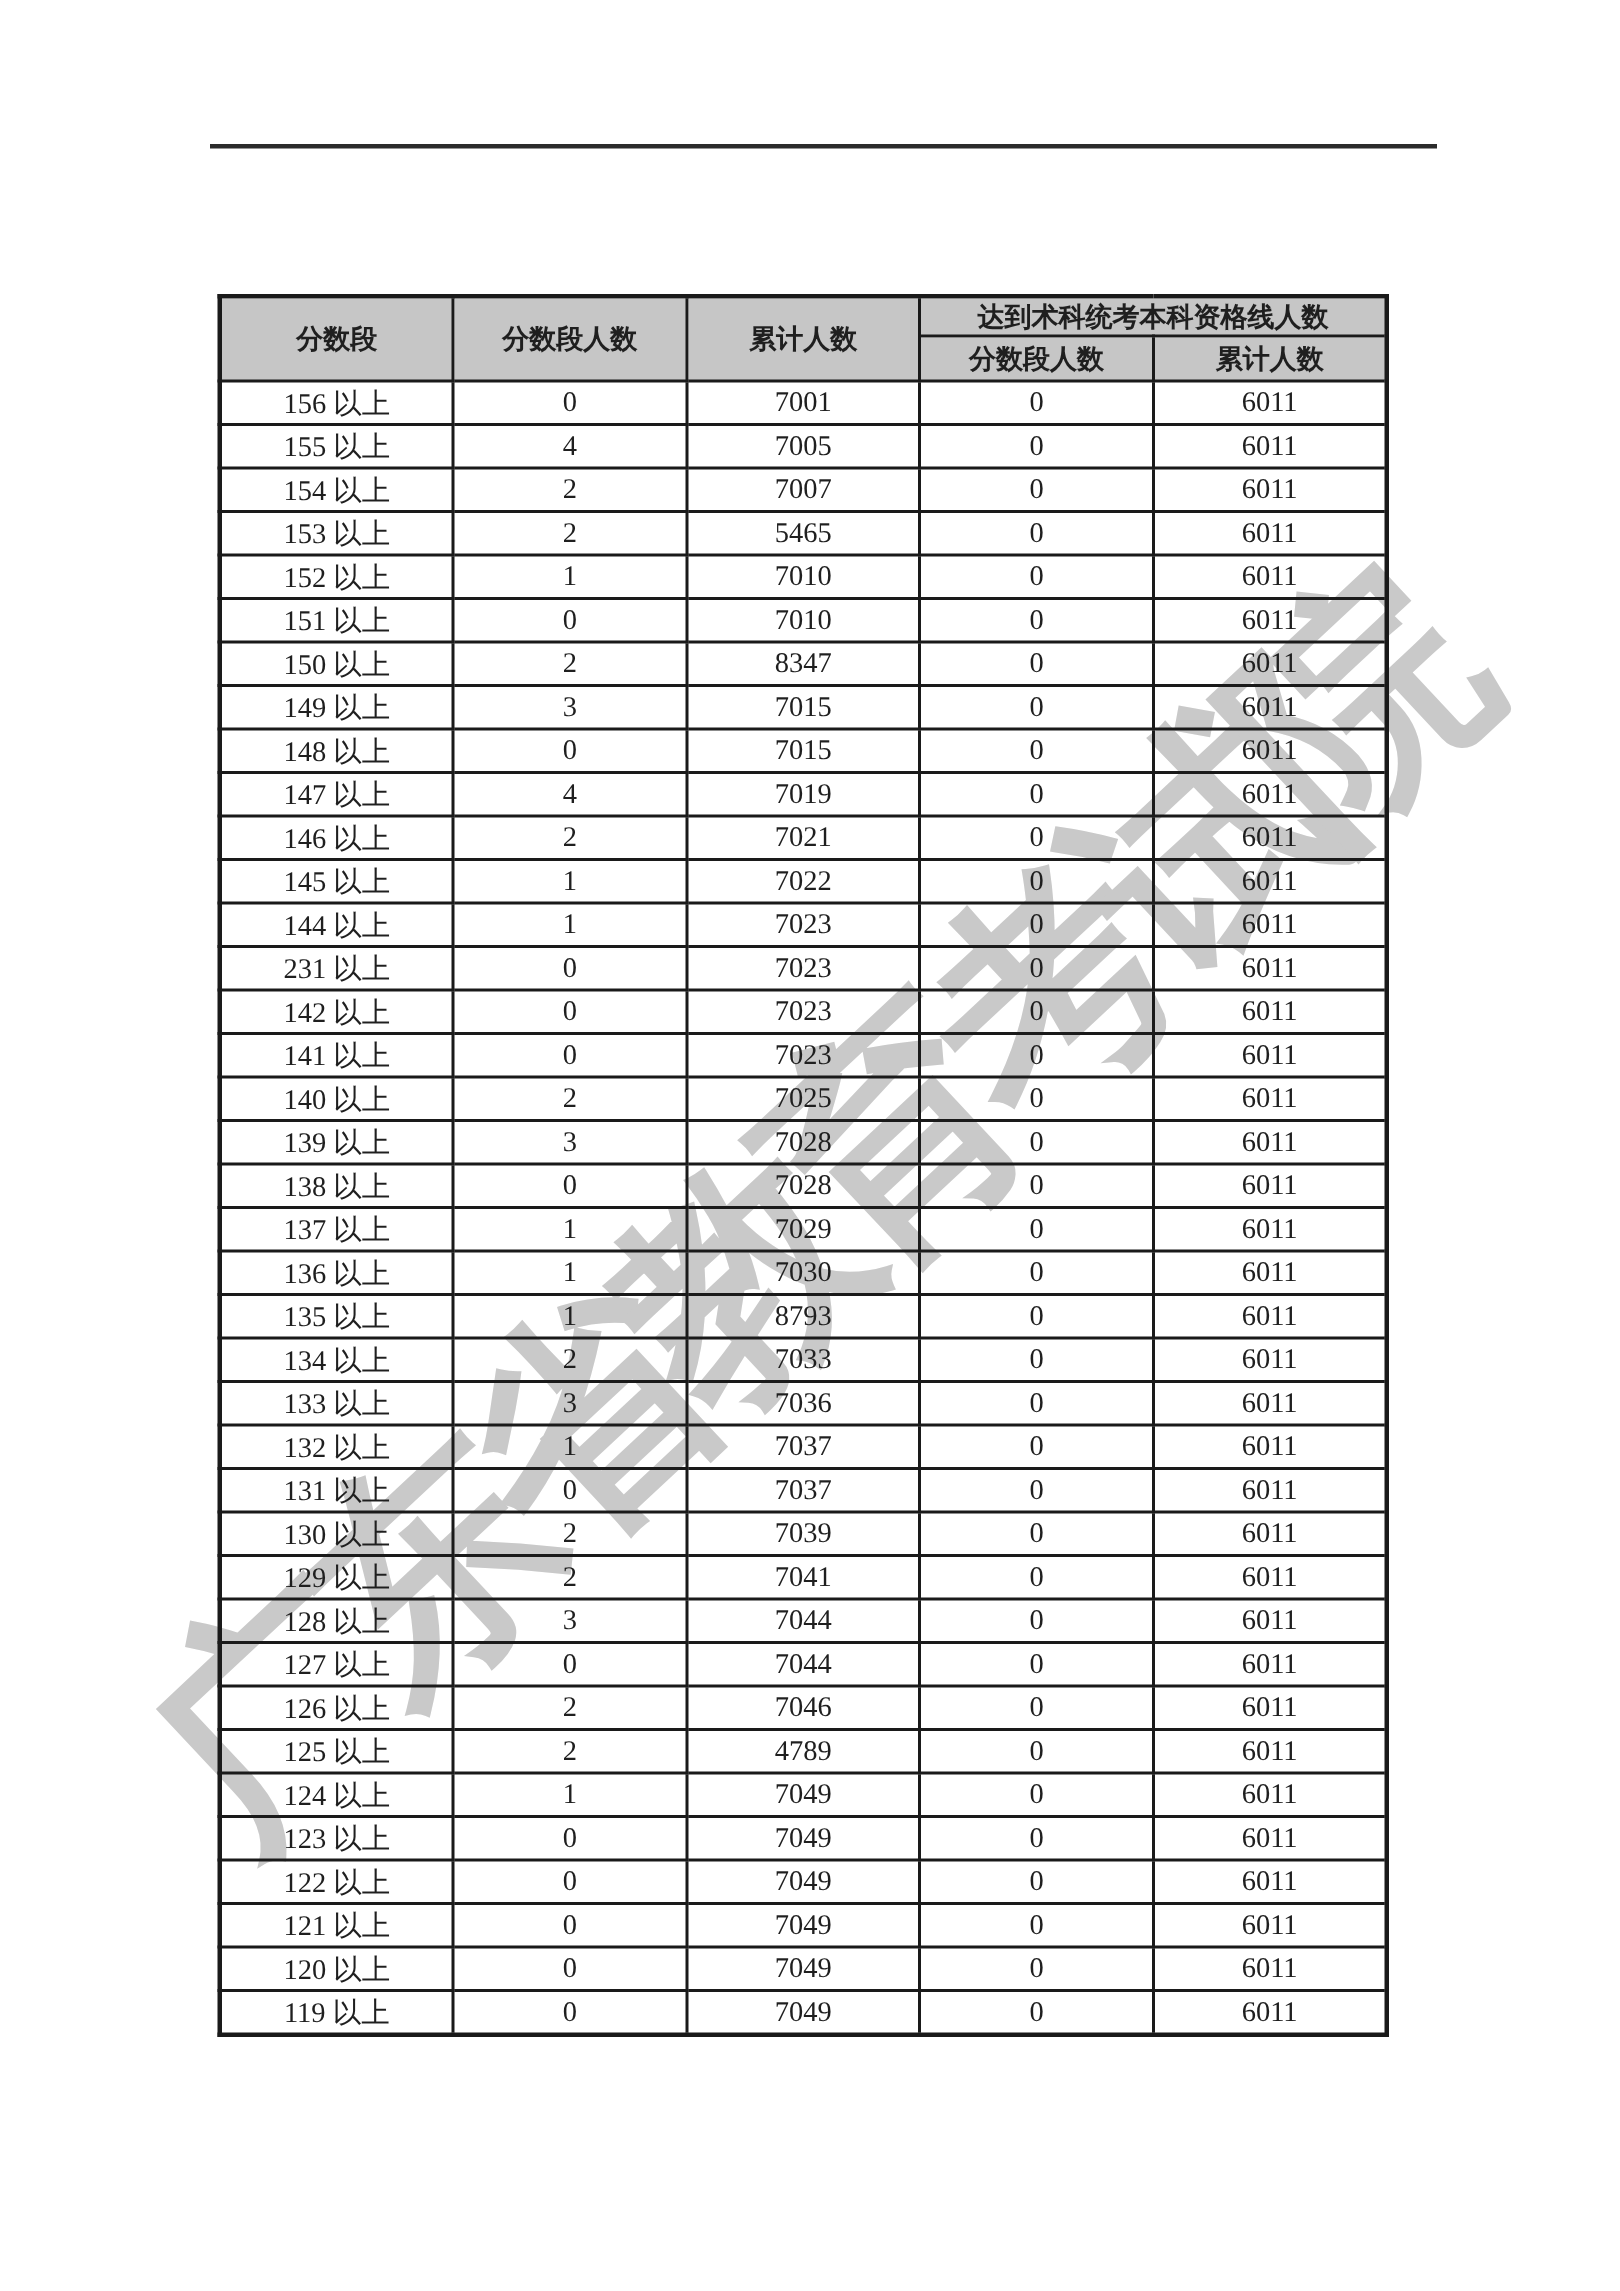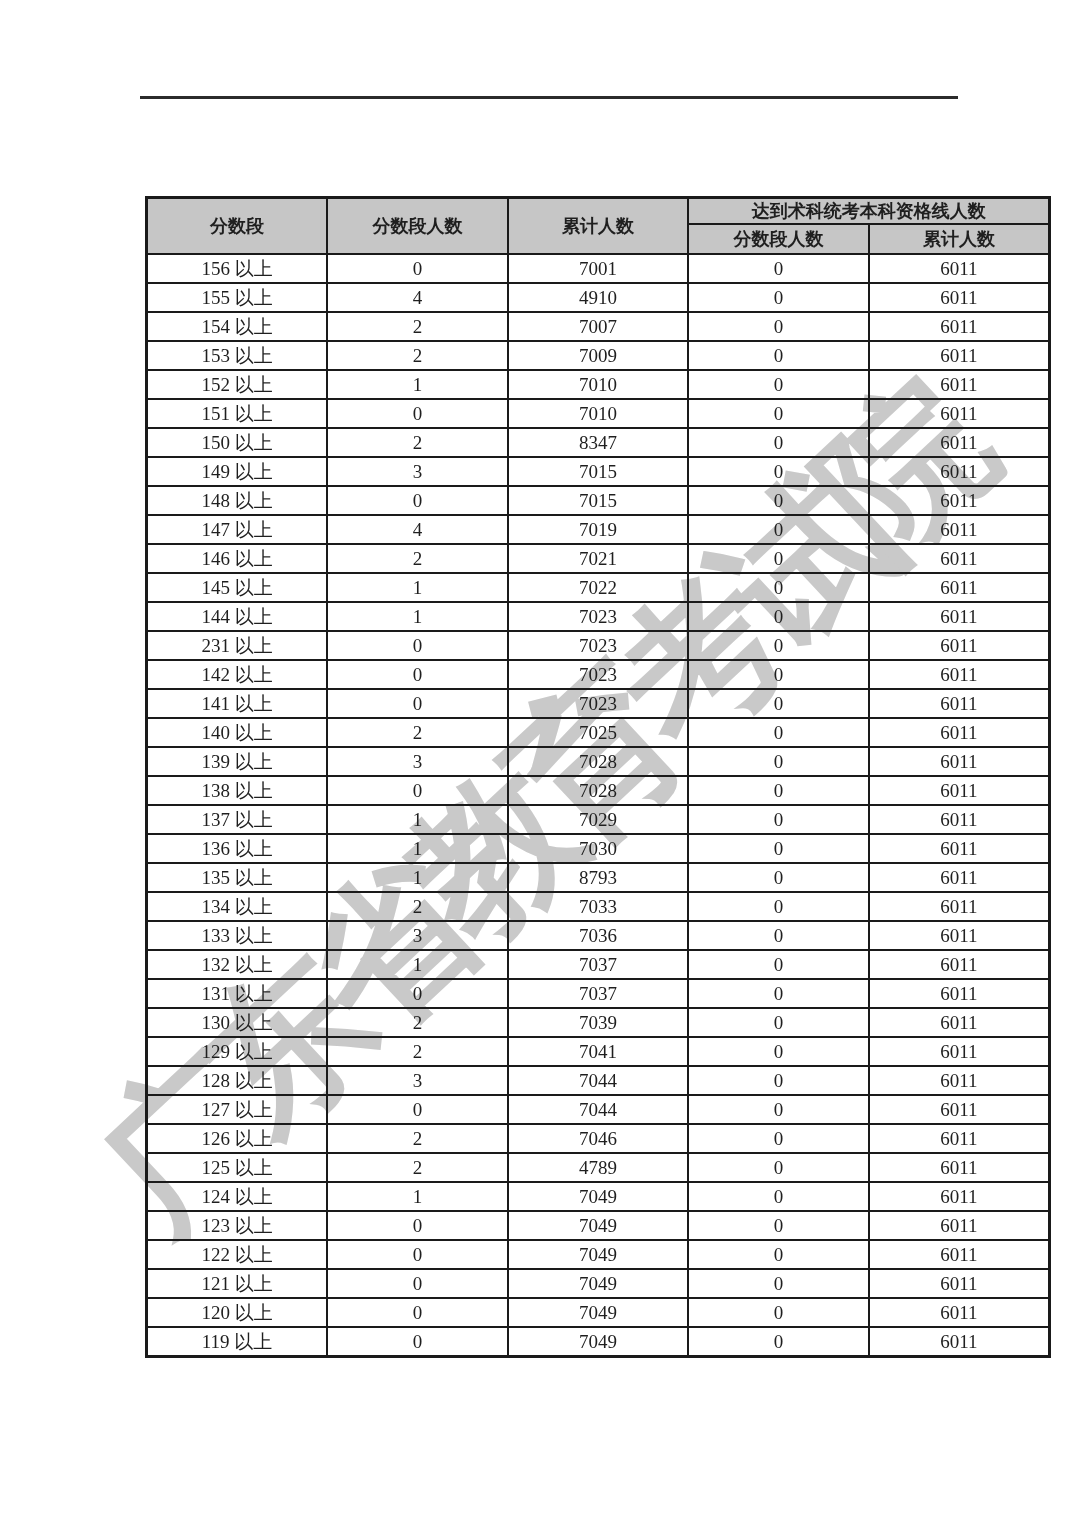--- a/index.html
+++ b/index.html
@@ -24,21 +24,21 @@
     font-weight:700;
     letter-spacing:-0.12em;
     color:var(--watermark,#c9c9c9);
     white-space:nowrap;
     z-index:0;
     user-select:none;
   }
   table.score-table{
     position:absolute;
     left:145px;top:196px;
-    width:906px;
+    width:781px;
     border-collapse:collapse;
     table-layout:fixed;
     z-index:1;
     border:3px solid var(--table-border,#1a1a1a);
   }
   .score-table th,.score-table td{
     border:2px solid var(--table-border,#1a1a1a);
     text-align:center;
     vertical-align:middle;
     padding:0;
@@ -92,35 +92,35 @@
         <tr>
           <td>156 以上</td>
           <td>0</td>
           <td>7001</td>
           <td>0</td>
           <td>6011</td>
         </tr>
         <tr>
           <td>155 以上</td>
           <td>4</td>
-          <td>4910</td>
+          <td>7005</td>
           <td>0</td>
           <td>6011</td>
         </tr>
         <tr>
           <td>154 以上</td>
           <td>2</td>
           <td>7007</td>
           <td>0</td>
           <td>6011</td>
         </tr>
         <tr>
           <td>153 以上</td>
           <td>2</td>
-          <td>7009</td>
+          <td>5465</td>
           <td>0</td>
           <td>6011</td>
         </tr>
         <tr>
           <td>152 以上</td>
           <td>1</td>
           <td>7010</td>
           <td>0</td>
           <td>6011</td>
         </tr>

